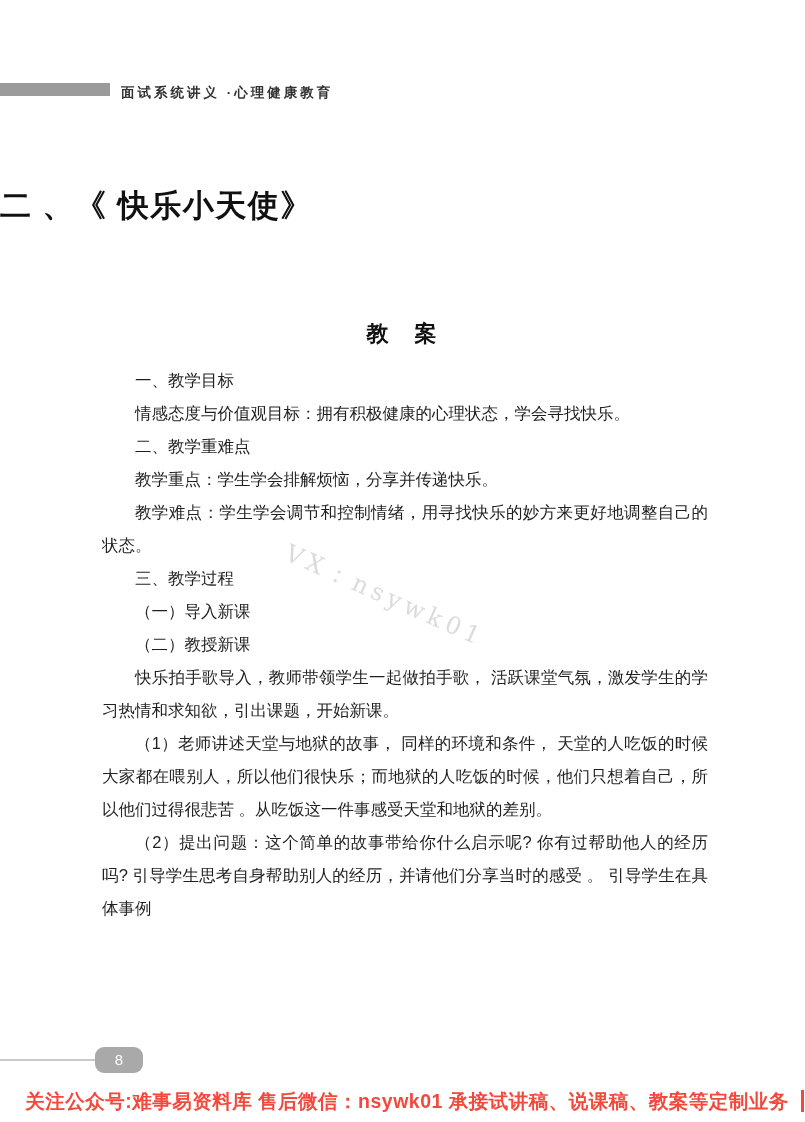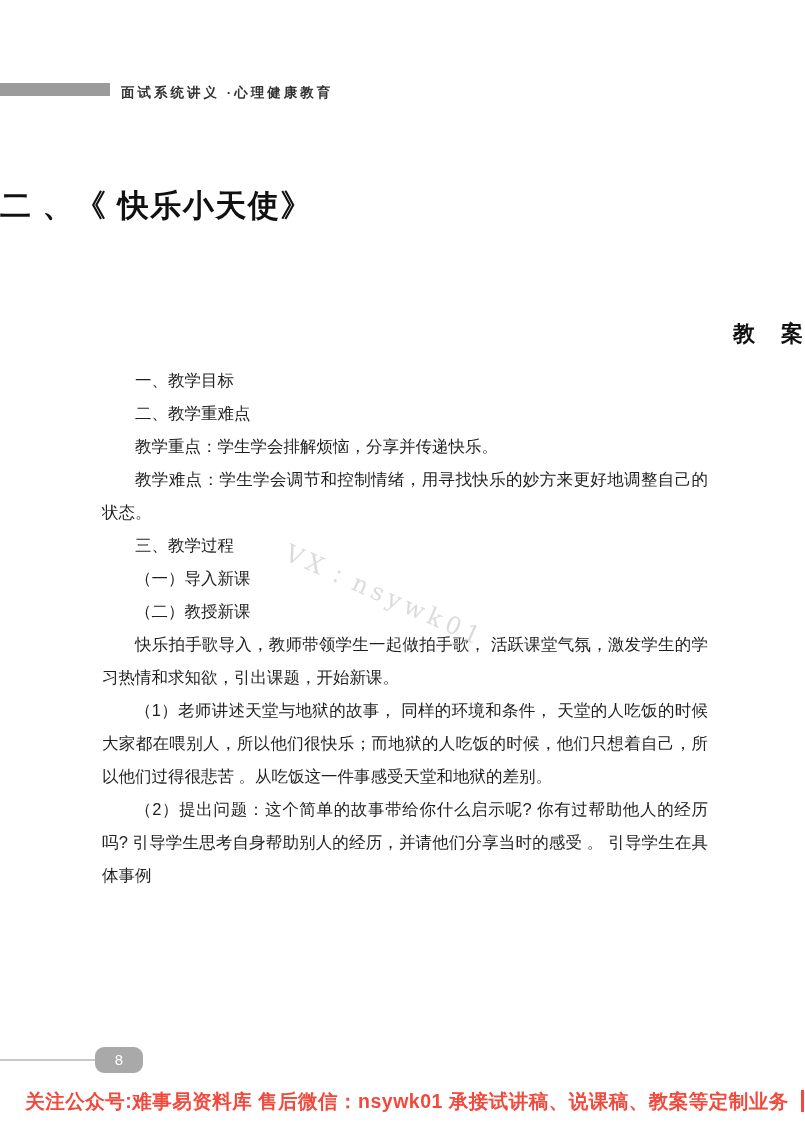--- a/index.html
+++ b/index.html
@@ -15,21 +15,21 @@
     position:absolute;left:121px;top:84px;font-size:13.5px;font-weight:700;
     color:#333333;letter-spacing:3px;white-space:nowrap;
   }
 
   
   .doc-title{
     position:absolute;left:0;top:185px;width:100%;text-align:left;
     font-size:31px;font-weight:700;color:#111111;letter-spacing:1.5px;
   }
   .doc-subtitle{
-    position:absolute;left:0;top:319px;width:100%;text-align:right;
+    position:absolute;left:0;top:319px;width:100%;text-align:center;
     font-size:22px;font-weight:700;color:#111111;letter-spacing:2px;
   }
 
   
   .body-text{
     position:absolute;left:102px;top:364px;width:606px;
     font-size:16.5px;line-height:33px;color:#1f1f1f;text-align:justify;
   }
   .body-text p{margin:0;text-indent:2em;}
 
@@ -64,20 +64,21 @@
 <div class="page">
 
   <div class="header-bar"></div>
   <div class="header-text">面试系统讲义 ·心理健康教育</div>
 
   <div class="doc-title">二 、《 快乐小天使》</div>
   <div class="doc-subtitle">教　案</div>
 
   <div class="body-text">
     <p>一、教学目标</p>
+    <p>情感态度与价值观目标：拥有积极健康的心理状态，学会寻找快乐。</p>
     <p>二、教学重难点</p>
     <p>教学重点：学生学会排解烦恼，分享并传递快乐。</p>
     <p>教学难点：学生学会调节和控制情绪，用寻找快乐的妙方来更好地调整自己的状态。</p>
     <p>三、教学过程</p>
     <p>（一）导入新课</p>
     <p>（二）教授新课</p>
     <p>快乐拍手歌导入，教师带领学生一起做拍手歌， 活跃课堂气氛，激发学生的学习热情和求知欲，引出课题，开始新课。</p>
     <p>（1）老师讲述天堂与地狱的故事， 同样的环境和条件， 天堂的人吃饭的时候大家都在喂别人，所以他们很快乐；而地狱的人吃饭的时候，他们只想着自己，所以他们过得很悲苦 。从吃饭这一件事感受天堂和地狱的差别。</p>
     <p>（2）提出问题：这个简单的故事带给你什么启示呢? 你有过帮助他人的经历吗? 引导学生思考自身帮助别人的经历，并请他们分享当时的感受 。  引导学生在具体事例</p>
   </div>

